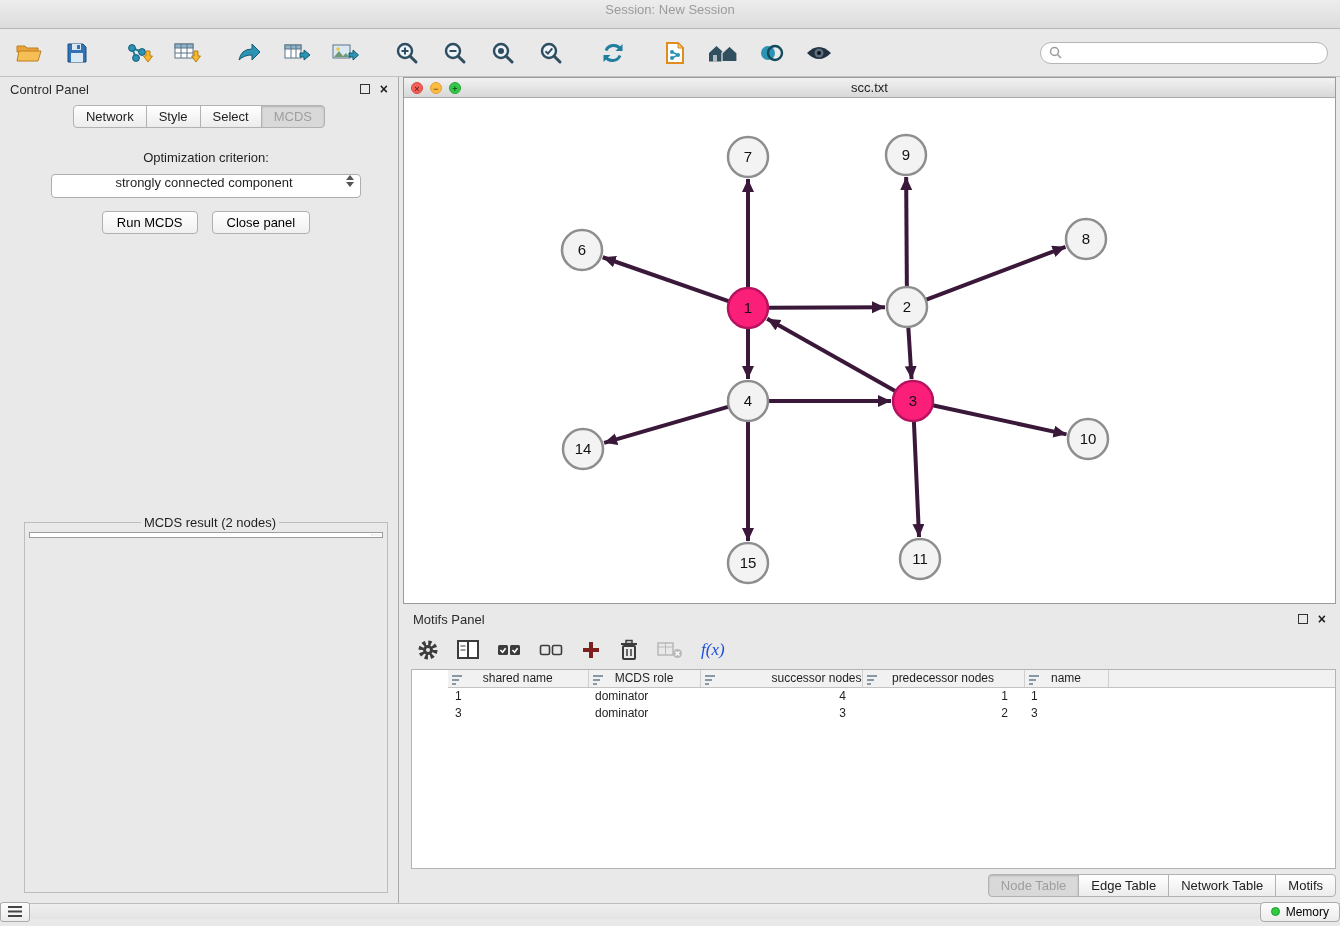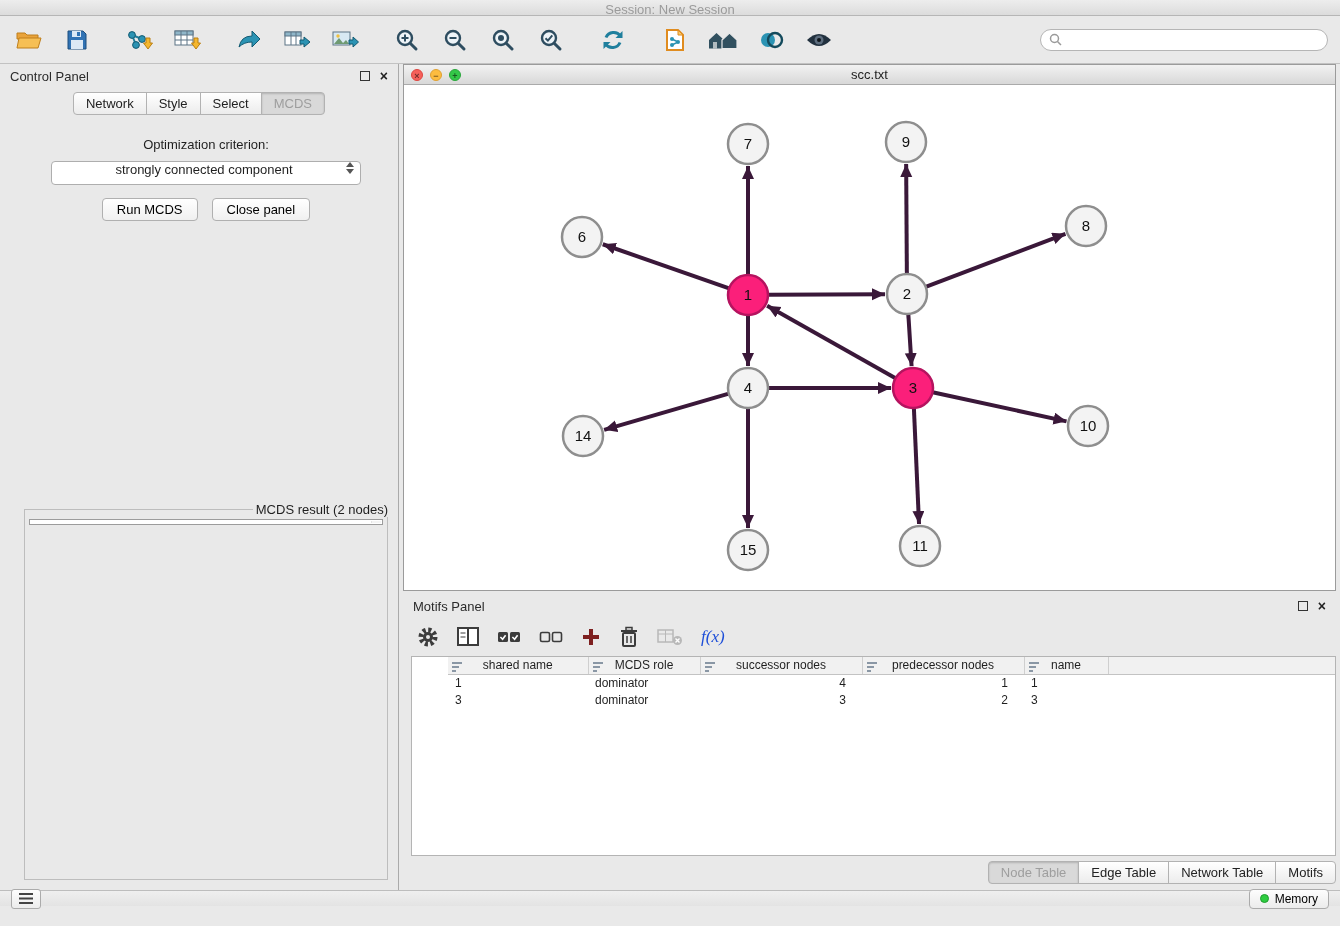--- a/index.html
+++ b/index.html
@@ -1,20 +1,20 @@
 <!DOCTYPE html>
 <html><head>
 <meta charset="utf-8">
 <style>
   * { box-sizing: border-box; margin: 0; padding: 0; }
   html,body { width:1340px; height:926px; overflow:hidden; }
   body { font-family: "Liberation Sans", sans-serif; background:#e9e9e9; color:#1f1f1f; }
 
   
-  .titlebar { height:16px; background:linear-gradient(#ededed,#dcdcdc); border-bottom:1px solid #b6b6b6;
+  .titlebar { height:29px; background:linear-gradient(#ededed,#dcdcdc); border-bottom:1px solid #b6b6b6;
               text-align:center; font-size:13px; line-height:19px; color:#9b9b9b; }
 
   .toolbar { height:48px; background:#e9e9e9; border-bottom:1px solid #c2c2c2;
              display:flex; align-items:center; padding:0 12px; }
   .grp { display:flex; align-items:center; gap:14px; margin-right:28px; }
   .tbtn { width:34px; height:34px; display:flex; align-items:center; justify-content:center;
           background:transparent; border:none; cursor:default; }
   .search { margin-left:auto; width:288px; height:22px; background:#fff; border:1px solid #b5b5b5;
             border-radius:12px; display:flex; align-items:center; padding:0 8px; gap:5px; }
   .search input { border:none; outline:none; flex:1; font-size:12px; background:transparent; }
@@ -42,21 +42,21 @@
                display:flex; padding:0 6px 0 10px; font-size:13px; }
   .selectbox .val { flex:1; text-align:center; white-space:nowrap; overflow:hidden; }
   .spin { display:flex; flex-direction:column; gap:2px; }
   .spin i { display:block; width:0; height:0; border-left:4px solid transparent; border-right:4px solid transparent; }
   .spin .up { border-bottom:5px solid #555; }
   .spin .dn { border-top:5px solid #555; }
   .btnrow { margin-top:13px; display:flex; justify-content:center; gap:14px; }
   .pbtn { font-family:"Liberation Sans",sans-serif; font-size:13px; padding:3px 14px; border:1px solid #b0b0b0;
           border-radius:4px; background:linear-gradient(#ffffff,#f0f0f0); cursor:default; }
 
-  .result { margin:auto 10px 10px; height:378px; border:1px solid #bdbdbd; position:relative; text-align:right; }
+  .result { margin:auto 10px 10px; height:378px; border:1px solid #bdbdbd; position:relative; text-align:center; }
   .result legend { font-size:13px; margin-left:4px; padding:0 3px; }
   .result-box { position:absolute; left:4px; right:4px; top:2px; bottom:5px; background:#fff; border:1px solid #9c9c9c;
                 font-size:13px; line-height:16px; padding:2px 5px; overflow:hidden; }
   .result-sb { position:absolute; top:1px; bottom:1px; right:1px; width:10px; background:#f4f4f4; border-left:1px solid #e2e2e2; }
 
   
   .netwin { height:527px; border:1px solid #9b9b9b; background:#fff; display:flex; flex-direction:column; }
   .netwin-titlebar { height:20px; background:linear-gradient(#f2f2f2,#d8d8d8); border-bottom:1px solid #aaa;
                      display:flex; align-items:center; gap:7px; padding:0 7px; position:relative; }
   .tl { width:12px; height:12px; border-radius:50%; font-size:9px; line-height:12px; text-align:center;
@@ -77,29 +77,29 @@
   table { border-collapse:collapse; table-layout:fixed; width:100%; }
   th, td { font-size:12px; font-weight:normal; height:17px; overflow:hidden; white-space:nowrap; }
   thead th { background:#f1f1f1; border-right:1px solid #cfcfcf; border-bottom:1px solid #c3c3c3;
              position:relative; text-align:center; }
   thead th .hicon { position:absolute; left:4px; top:4px; }
   thead th.filler { border-right:none; }
   td { text-align:left; padding-left:7px; }
   td.col-r { text-align:right; padding-right:16px; padding-left:0; }
   th:nth-child(1), td:nth-child(1) { width:140px; }
   th:nth-child(2), td:nth-child(2) { width:112px; }
-  th:nth-child(3), td:nth-child(3) { width:162px; }
+  th:nth-child(3), td:nth-child(3) { width:162px;text-align:right; }
   th:nth-child(4), td:nth-child(4) { width:162px; }
   th:nth-child(5), td:nth-child(5) { width:84px; }
 
   .table-tabs { display:flex; justify-content:flex-end; padding:5px 0 6px; }
 
   
   .statusbar { height:16px; border-top:1px solid #bdbdbd; background:linear-gradient(#efefef,#e3e3e3);
-               display:flex; align-items:center; padding:0 11px; }
+               display:flex; align-items:center; padding:0 0; }
   .sbtn { border:1px solid #ababab; border-radius:3px; background:linear-gradient(#fdfdfd,#ececec);
           width:30px; height:20px; display:flex; align-items:center; justify-content:center; }
   .membtn { margin-left:auto; display:flex; align-items:center; gap:6px; border:1px solid #ababab; border-radius:4px;
             background:linear-gradient(#fdfdfd,#ececec); padding:2px 10px; font-size:12px; }
   .dot { width:9px; height:9px; border-radius:50%; background:#2ecc40; border:1px solid #1f9c2f; display:inline-block; }
 </style>
 </head>
 <body>
 
 <div class="titlebar">

